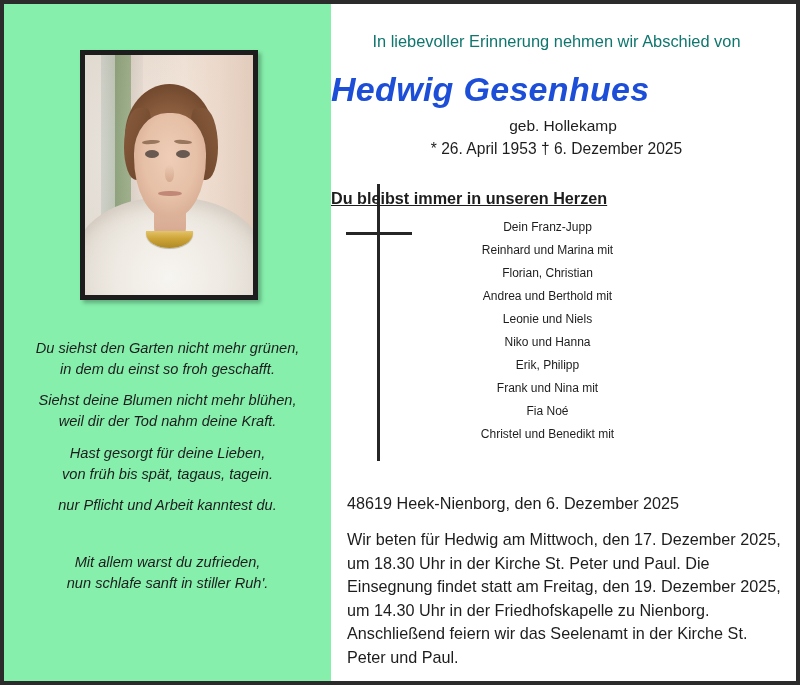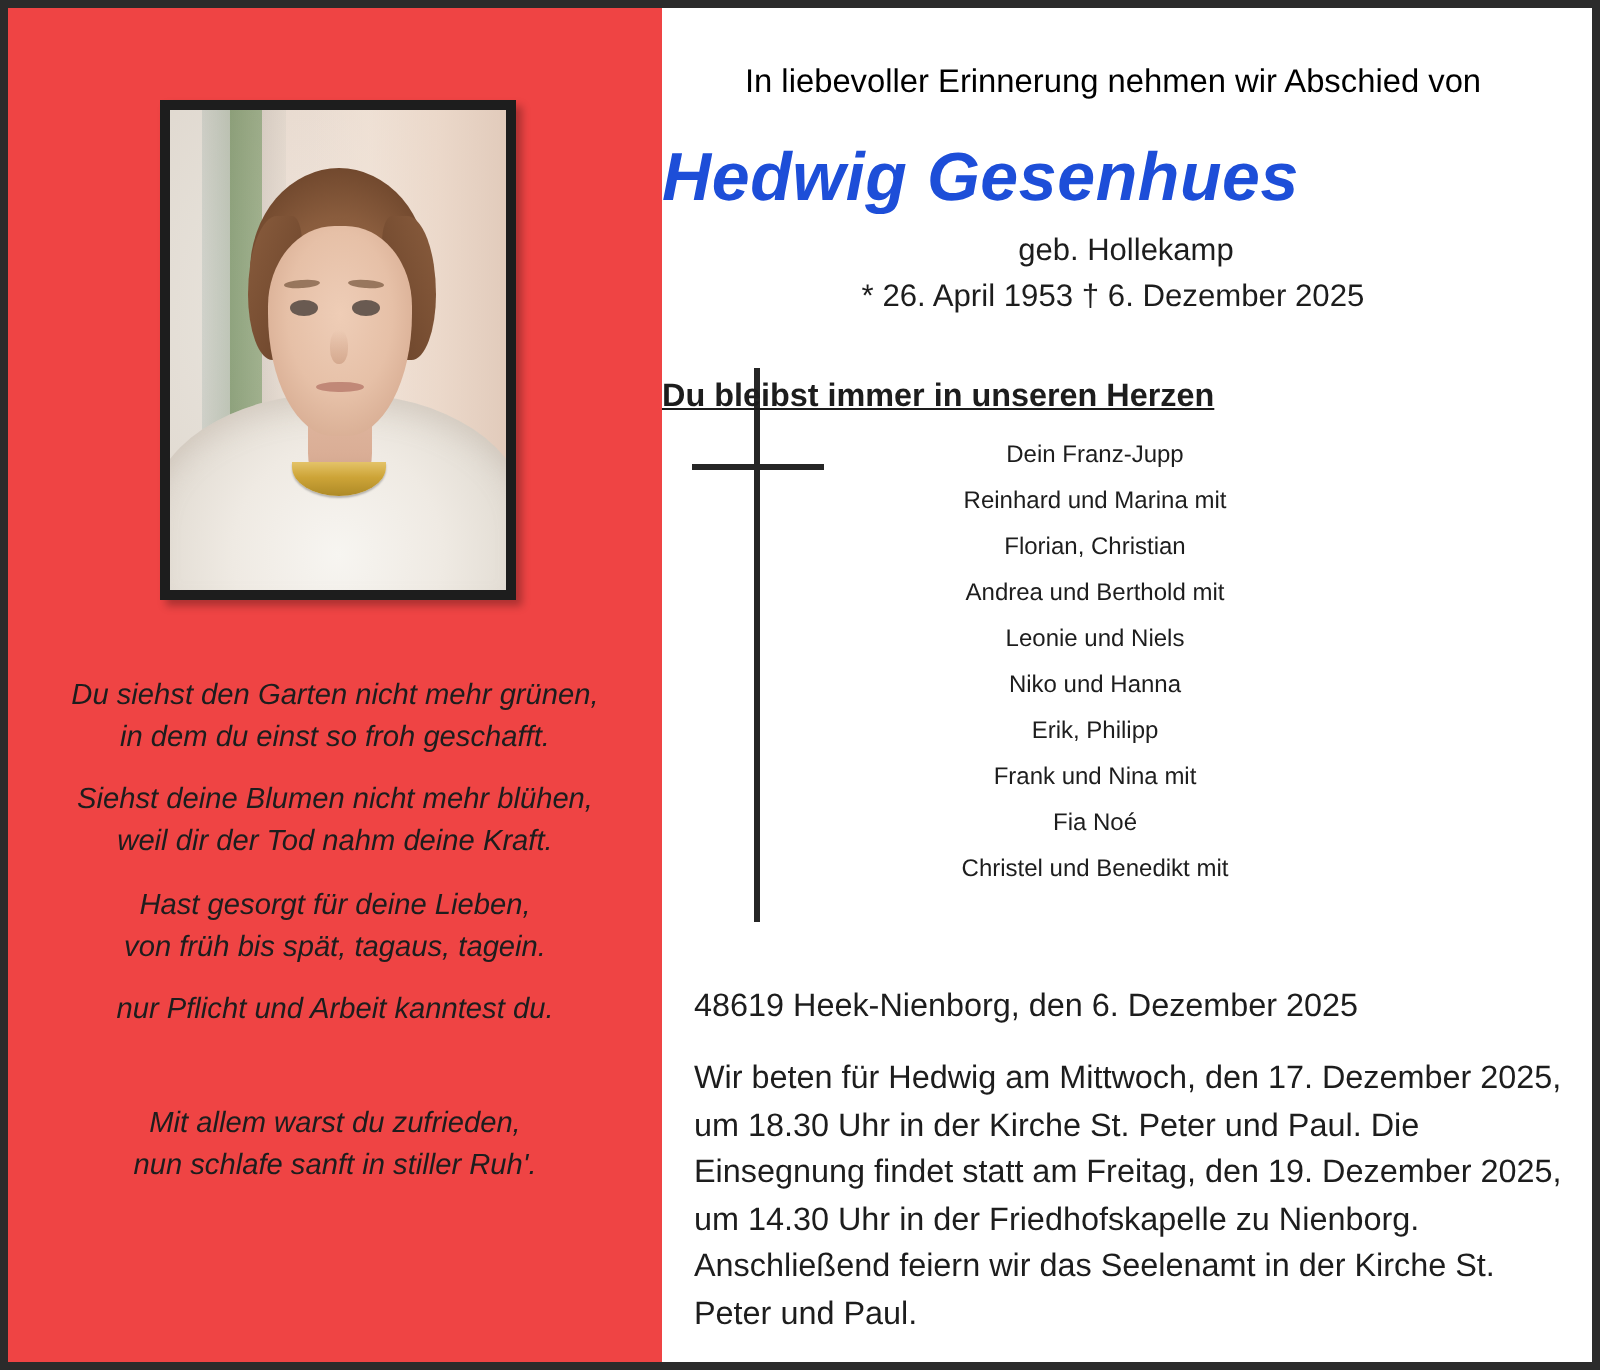--- a/index.html
+++ b/index.html
@@ -22,21 +22,21 @@
     border-right: 4px solid #2b2b2b;
     overflow: hidden;
   }
   
   .left-col {
     position: absolute;
     left: 0;
     top: 0;
     width: 327px;
     height: 677px;
-    background: #ef4444;
+    background: #86efac;
     box-sizing: border-box;
   }
   .photo-frame {
     position: absolute;
     left: 76px;
     top: 46px;
     width: 178px;
     height: 250px;
     box-sizing: border-box;
     border: 5px solid #1d1d1d;
@@ -192,21 +192,21 @@
     right: 0;
     height: 677px;
     background: #ffffff;
   }
   .lead {
     position: absolute;
     left: 0; right: 14px;
     top: 28px;
     text-align: center;
     font-size: 16.4px;
-    color: #000000;
+    color: #0f766e;
   }
   .name {
     position: absolute;
     left: 0; right: 14px;
     top: 66px;
     font-size: 34px;
     font-weight: bold;
     font-style: italic;
     letter-spacing: .3px;
     color: #1d4ed8;

